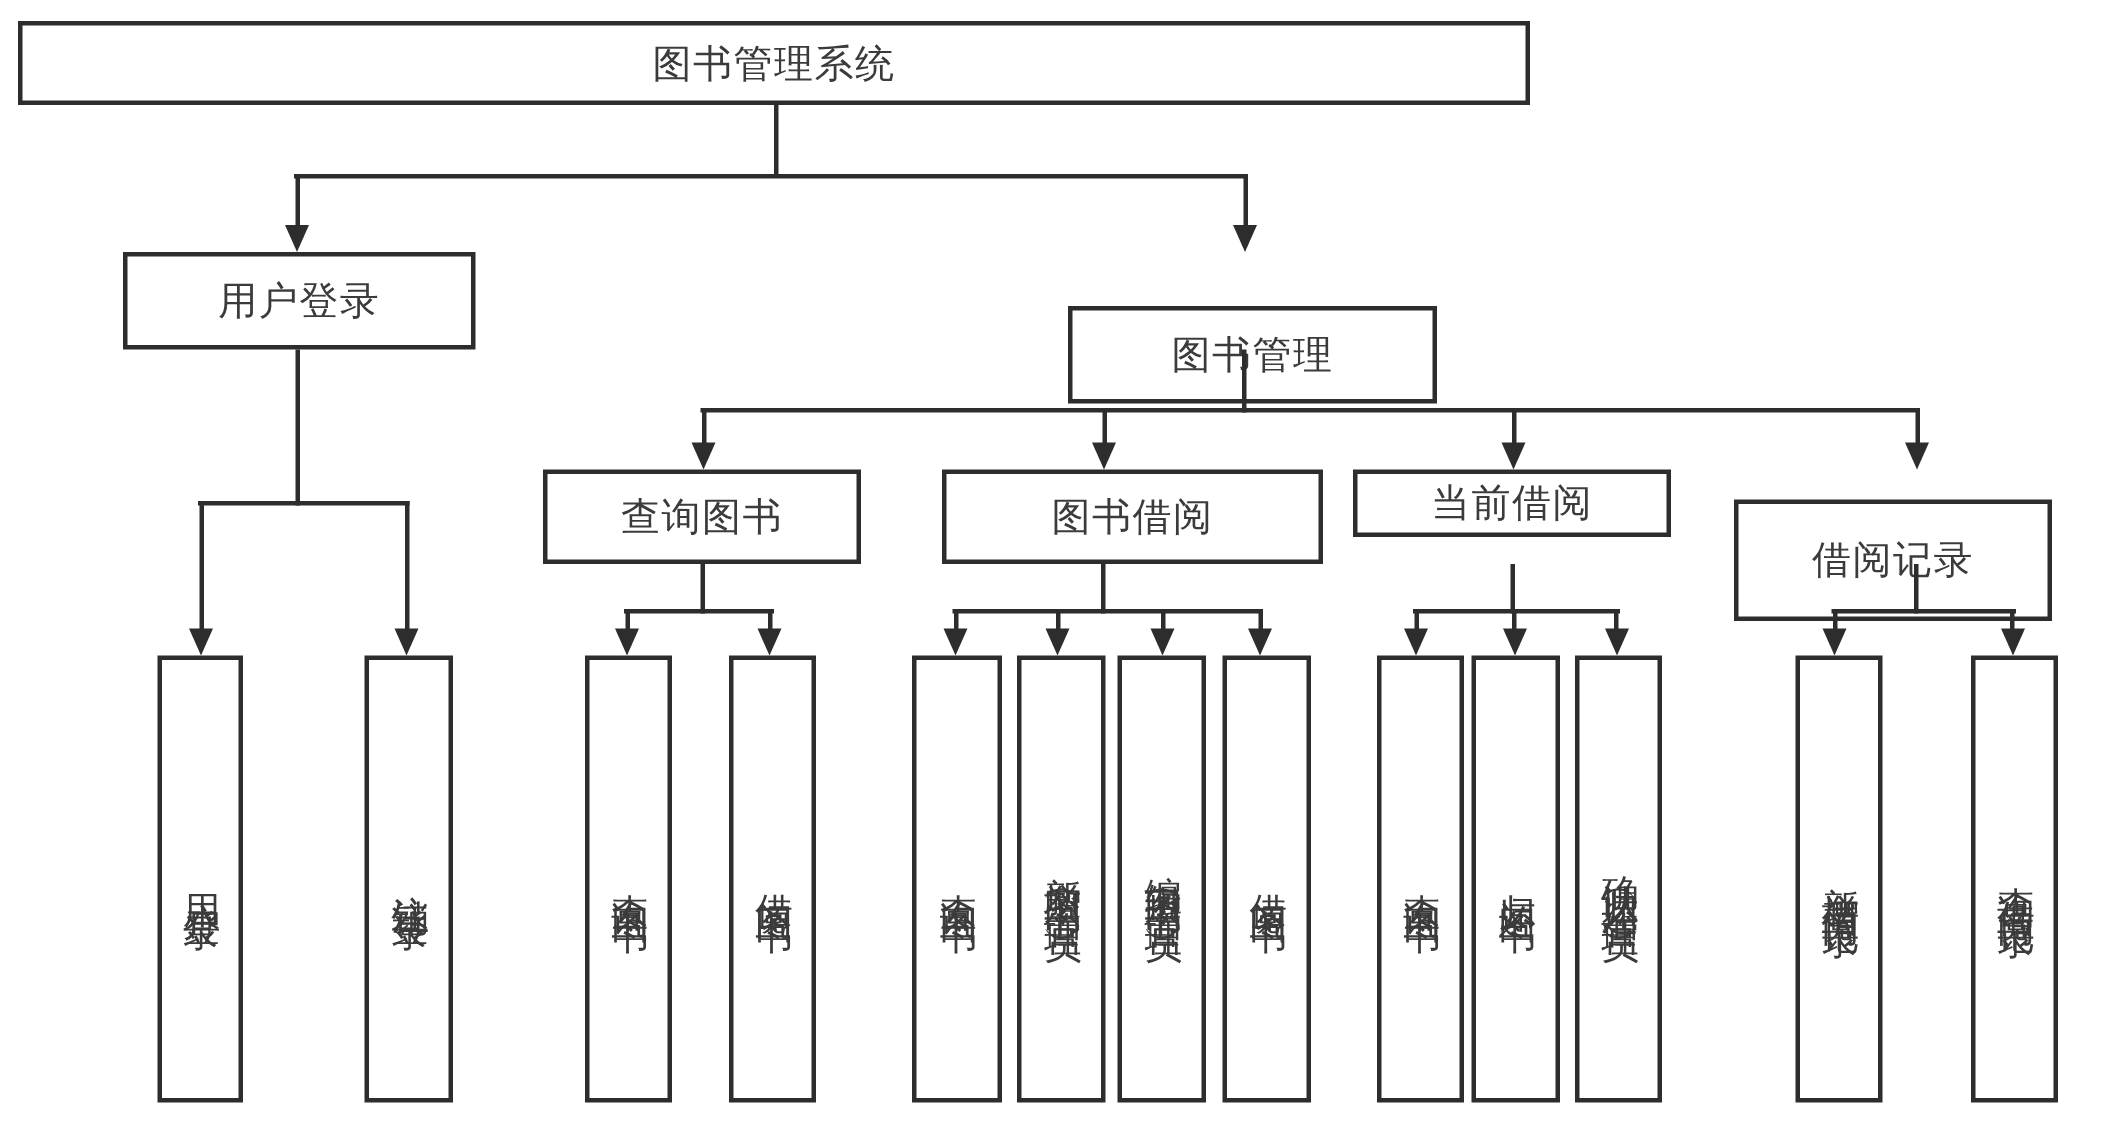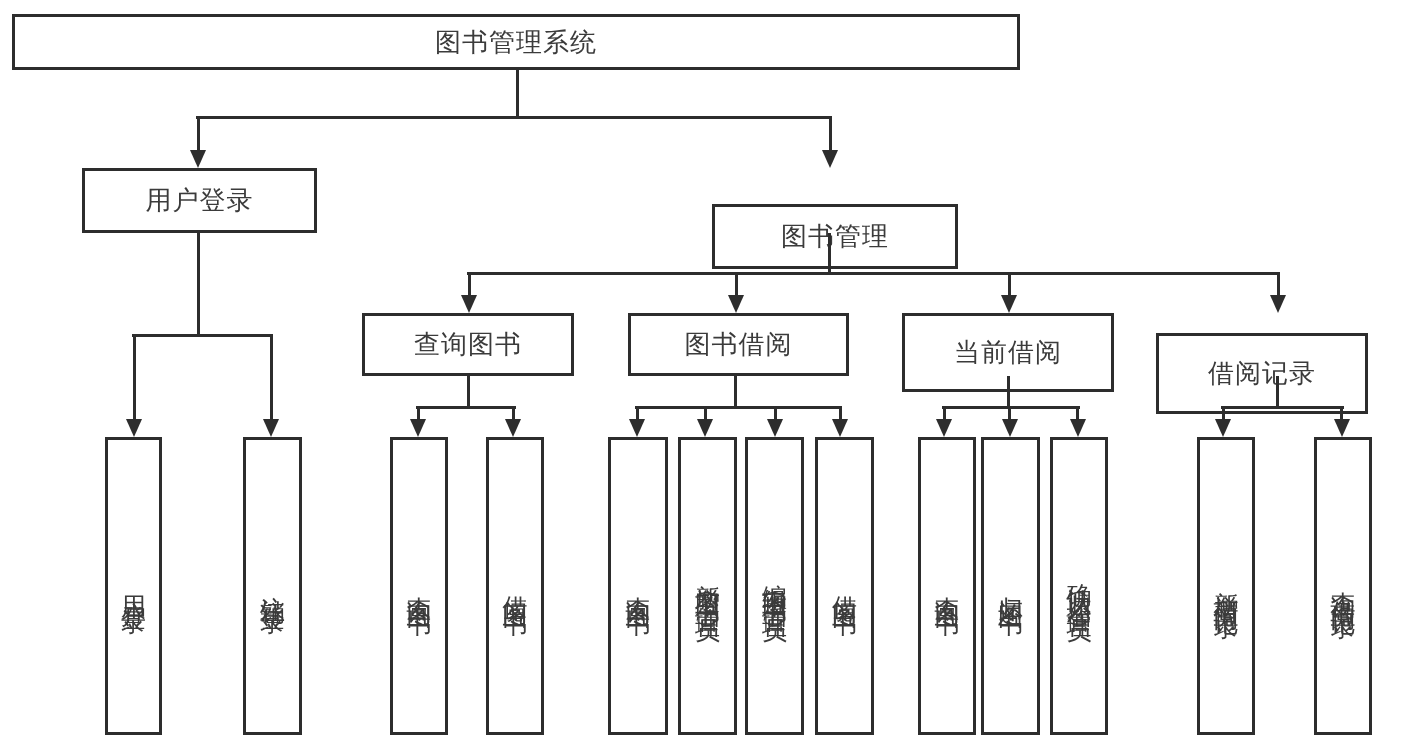--- a/index.html
+++ b/index.html
@@ -67,24 +67,24 @@
   <div class="vline" style="left:735px;top:272px;height:25px;"></div>
   <div class="arrow" style="left:728px;top:295px;"></div>
   <div class="vline" style="left:1008px;top:272px;height:25px;"></div>
   <div class="arrow" style="left:1001px;top:295px;"></div>
   <div class="vline" style="left:1277px;top:272px;height:25px;"></div>
   <div class="arrow" style="left:1270px;top:295px;"></div>
 
   <div class="box h" style="left:362px;top:313px;width:212px;height:63px;">
     <span>查询图书</span>
   </div>
-  <div class="box h" style="left:628px;top:313px;width:221px;height:63px;">
+  <div class="box h" style="left:628px;top:313px;width:254px;height:63px;">
     <span>图书借阅</span>
   </div>
-  <div class="box h" style="left:902px;top:313px;width:212px;height:79px;">
+  <div class="box h" style="left:902px;top:313px;width:212px;height:45px;">
     <span>当前借阅</span>
   </div>
   <div class="box h" style="left:1156px;top:313px;width:212px;height:81px;margin-top:20px;">
     <span>借阅记录</span>
   </div>
 
   <div class="vline" style="left:467px;top:376px;height:33px;"></div>
   <div class="hline" style="left:416px;top:406px;width:100px;"></div>
   <div class="vline" style="left:417px;top:406px;height:15px;"></div>
   <div class="arrow" style="left:410px;top:419px;"></div>

